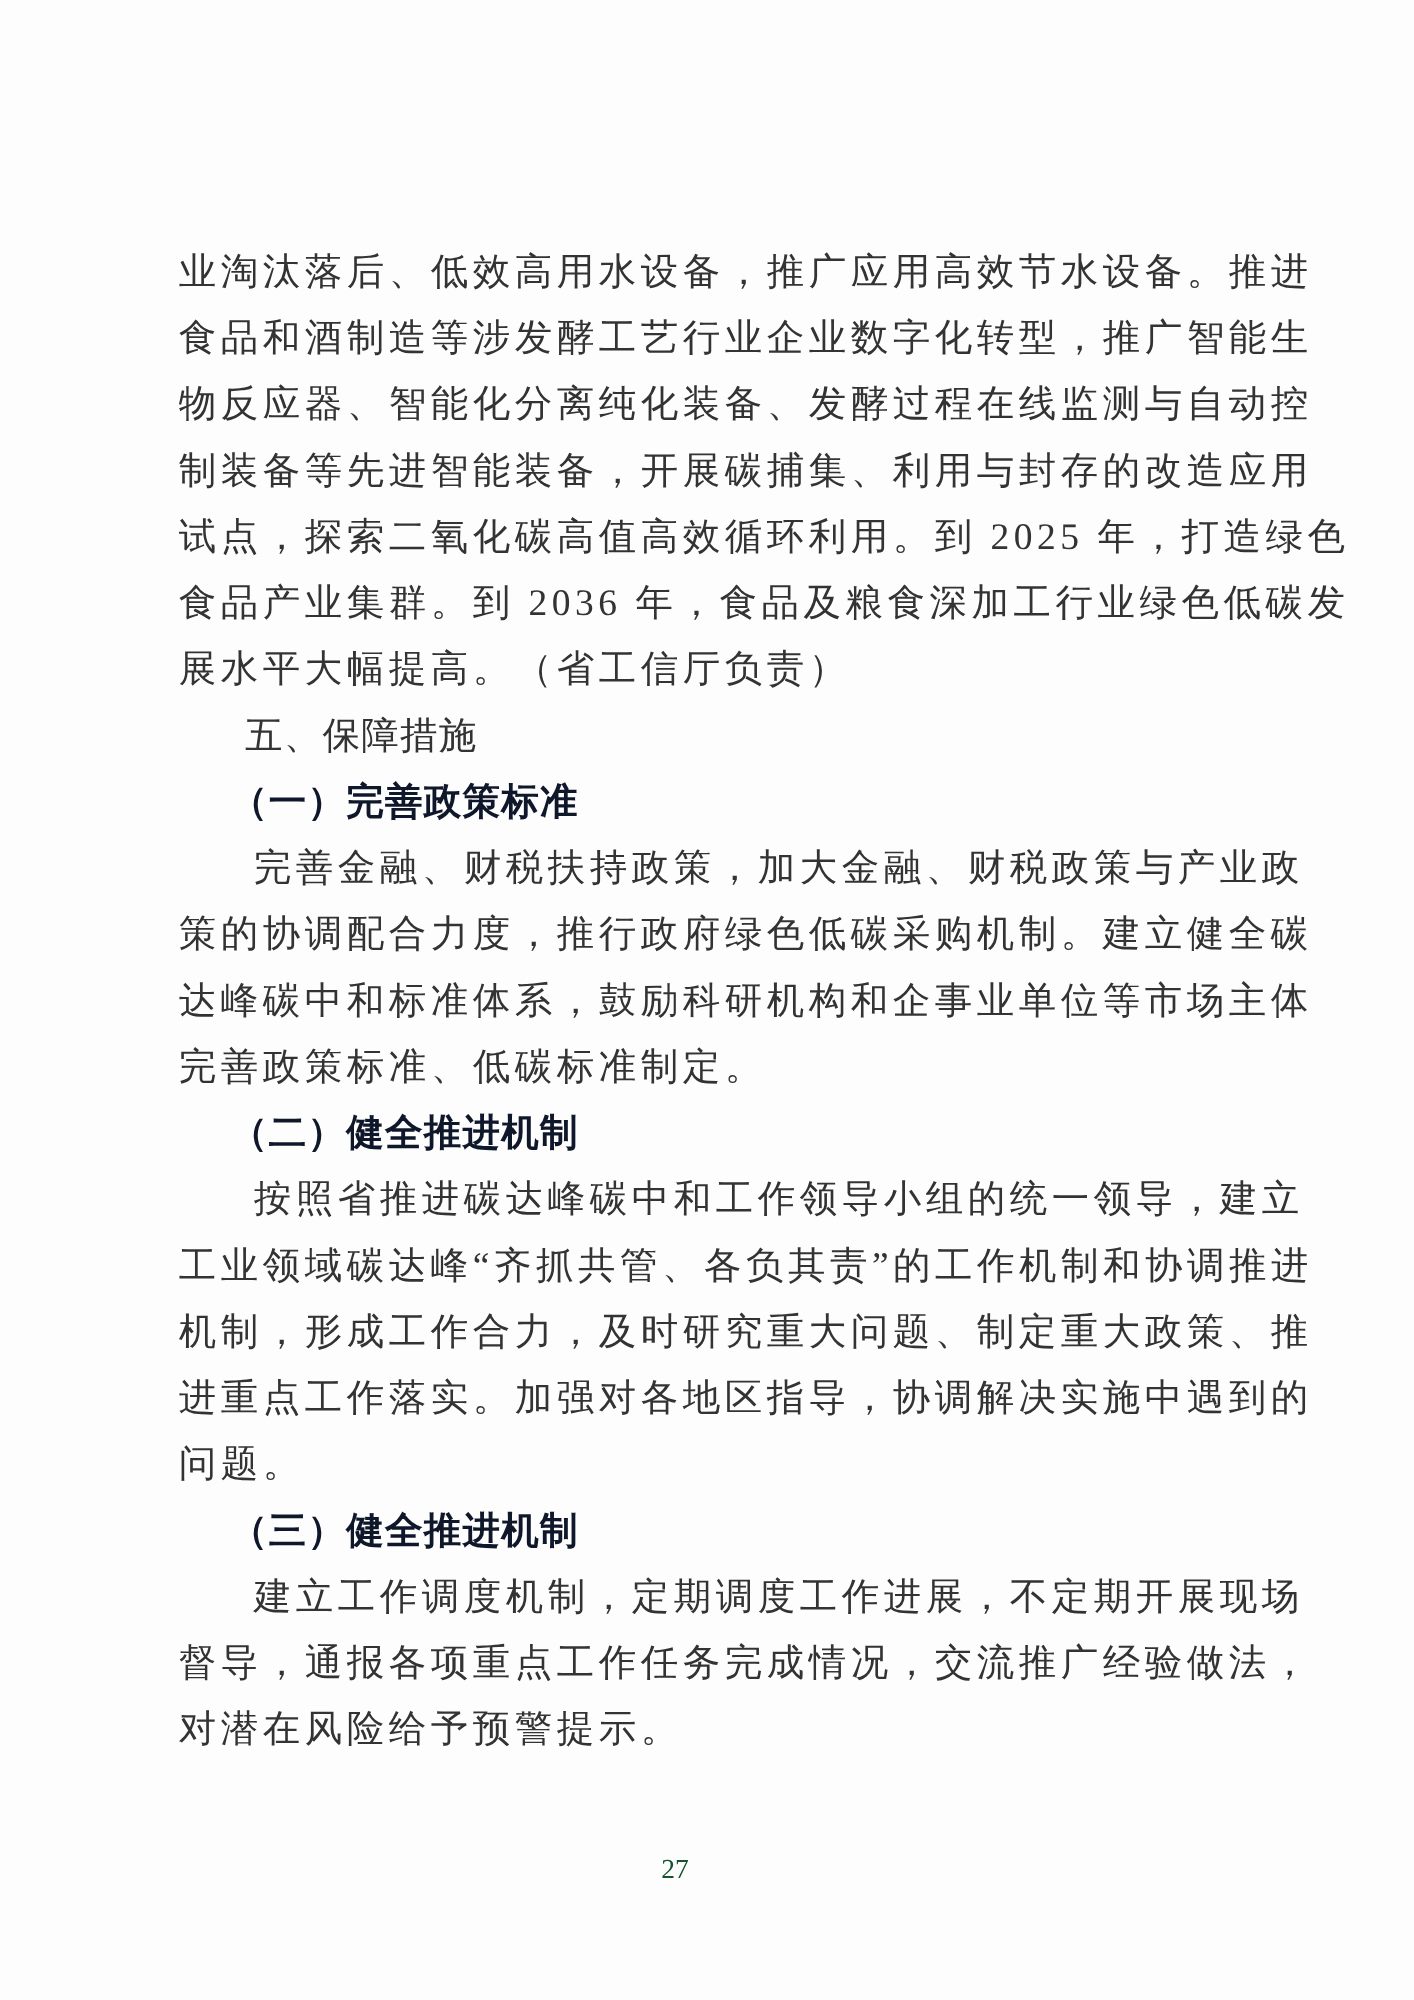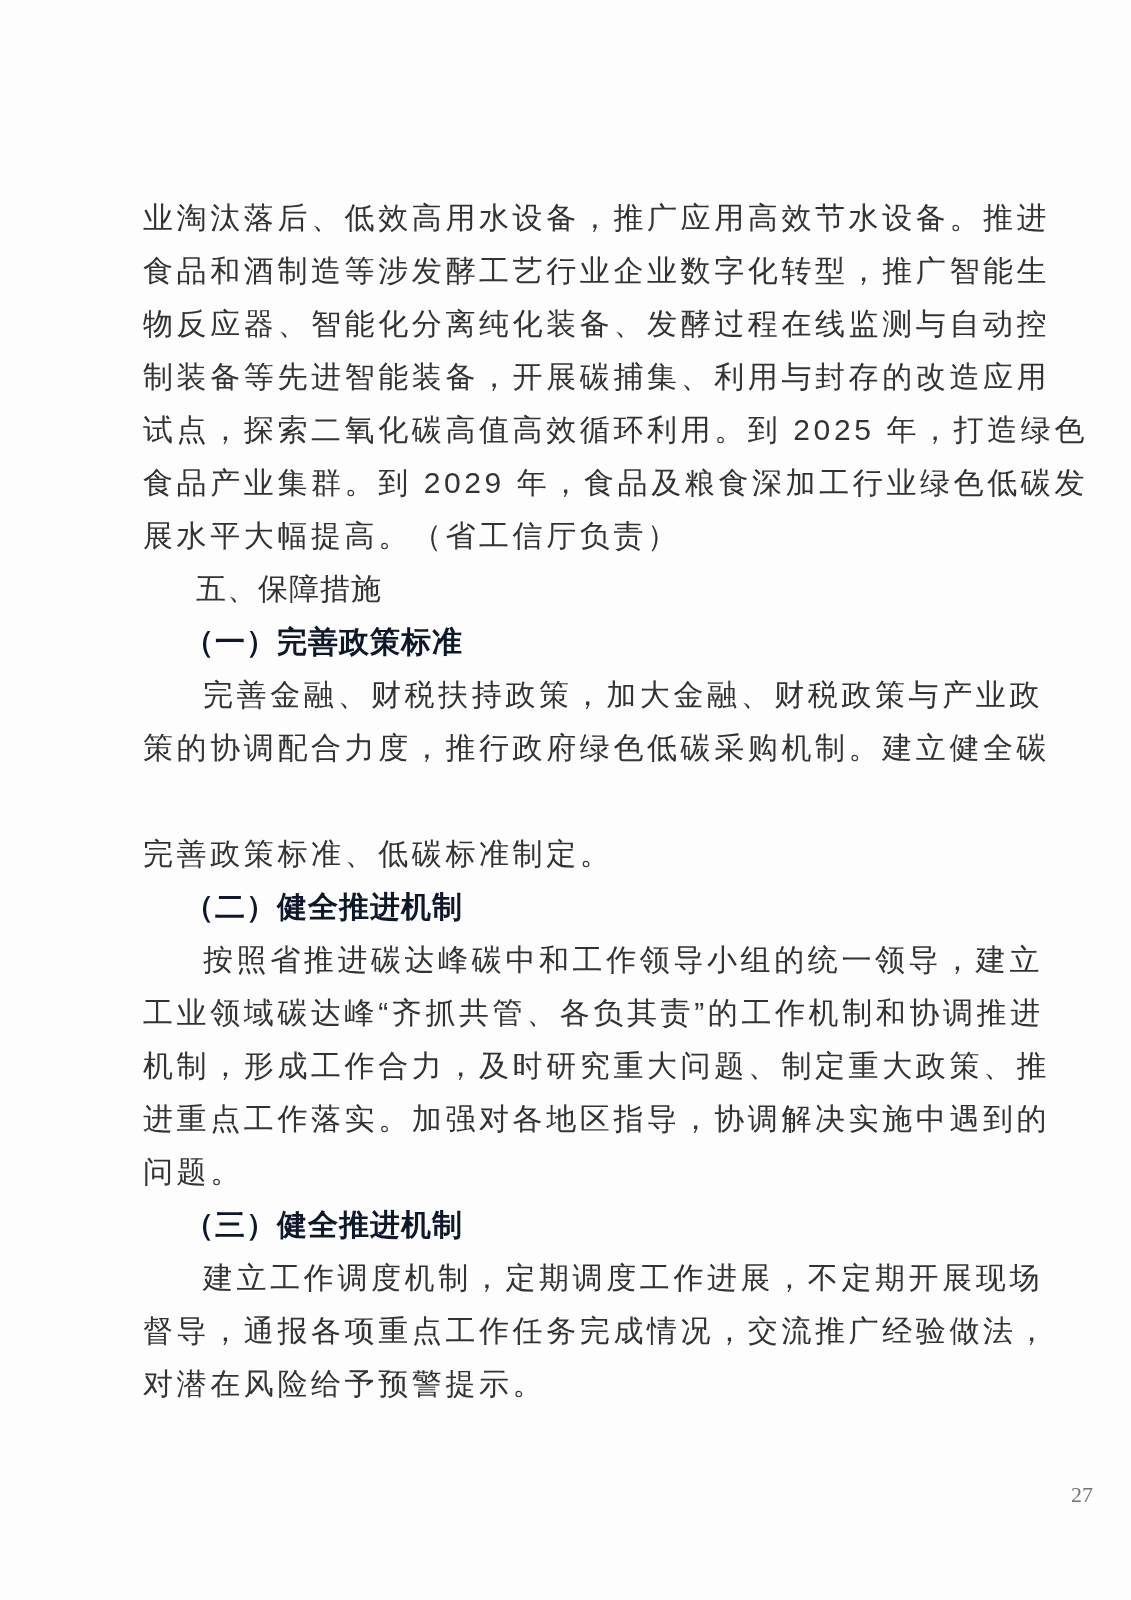--- a/index.html
+++ b/index.html
@@ -24,65 +24,65 @@
     }
     .line {
       position: absolute;
       left: 143px;
       width: 820px;
       font-size: 30px;
       line-height: 40px;
       height: 40px;
       white-space: nowrap;
       letter-spacing: 3.6px;
-      font-family: Liberation Sans, sans-serif;
+      font-family: Liberation Serif, serif;
       font-weight: 300;
       color: #333;
     }
     .indent { left: 203px; }
     .section-title {
       left: 196px;
       letter-spacing: 1px;
     }
     .subhead {
       left: 184px;
       font-weight: bold;
       color: #0f172a;
       letter-spacing: 1px;
     }
     .page-number {
       position: absolute;
       left: 0;
       width: 1080px;
       top: 1482px;
-      text-align: right;
+      text-align: center;
       font-size: 22px;
       font-family: "Liberation Serif", "DejaVu Serif", serif;
-      color: #737373;
-      padding-left: 13px;
+      color: #14532d;
     }
   </style>
 </head>
 <body>
 
 <div class="page">
 
   <div class="line" style="top:198px">业淘汰落后、低效高用水设备，推广应用高效节水设备。推进</div>
   <div class="line" style="top:251px">食品和酒制造等涉发酵工艺行业企业数字化转型，推广智能生</div>
   <div class="line" style="top:304px">物反应器、智能化分离纯化装备、发酵过程在线监测与自动控</div>
   <div class="line" style="top:357px">制装备等先进智能装备，开展碳捕集、利用与封存的改造应用</div>
   <div class="line" style="top:410px">试点，探索二氧化碳高值高效循环利用。到 2025 年，打造绿色</div>
-  <div class="line" style="top:463px">食品产业集群。到 2029 年，食品及粮食深加工行业绿色低碳发</div>
+  <div class="line" style="top:463px">食品产业集群。到 2036 年，食品及粮食深加工行业绿色低碳发</div>
   <div class="line" style="top:516px">展水平大幅提高。（省工信厅负责）</div>
 
   <div class="line section-title" style="top:569px">五、保障措施</div>
 
   <div class="line subhead" style="top:622px">（一）完善政策标准</div>
   <div class="line indent" style="top:675px">完善金融、财税扶持政策，加大金融、财税政策与产业政</div>
   <div class="line" style="top:728px">策的协调配合力度，推行政府绿色低碳采购机制。建立健全碳</div>
+  <div class="line" style="top:781px">达峰碳中和标准体系，鼓励科研机构和企事业单位等市场主体</div>
   <div class="line" style="top:834px">完善政策标准、低碳标准制定。</div>
 
   <div class="line subhead" style="top:887px">（二）健全推进机制</div>
   <div class="line indent" style="top:940px">按照省推进碳达峰碳中和工作领导小组的统一领导，建立</div>
   <div class="line" style="top:993px">工业领域碳达峰“齐抓共管、各负其责”的工作机制和协调推进</div>
   <div class="line" style="top:1046px">机制，形成工作合力，及时研究重大问题、制定重大政策、推</div>
   <div class="line" style="top:1099px">进重点工作落实。加强对各地区指导，协调解决实施中遇到的</div>
   <div class="line" style="top:1152px">问题。</div>
 
   <div class="line subhead" style="top:1205px">（三）健全推进机制</div>

